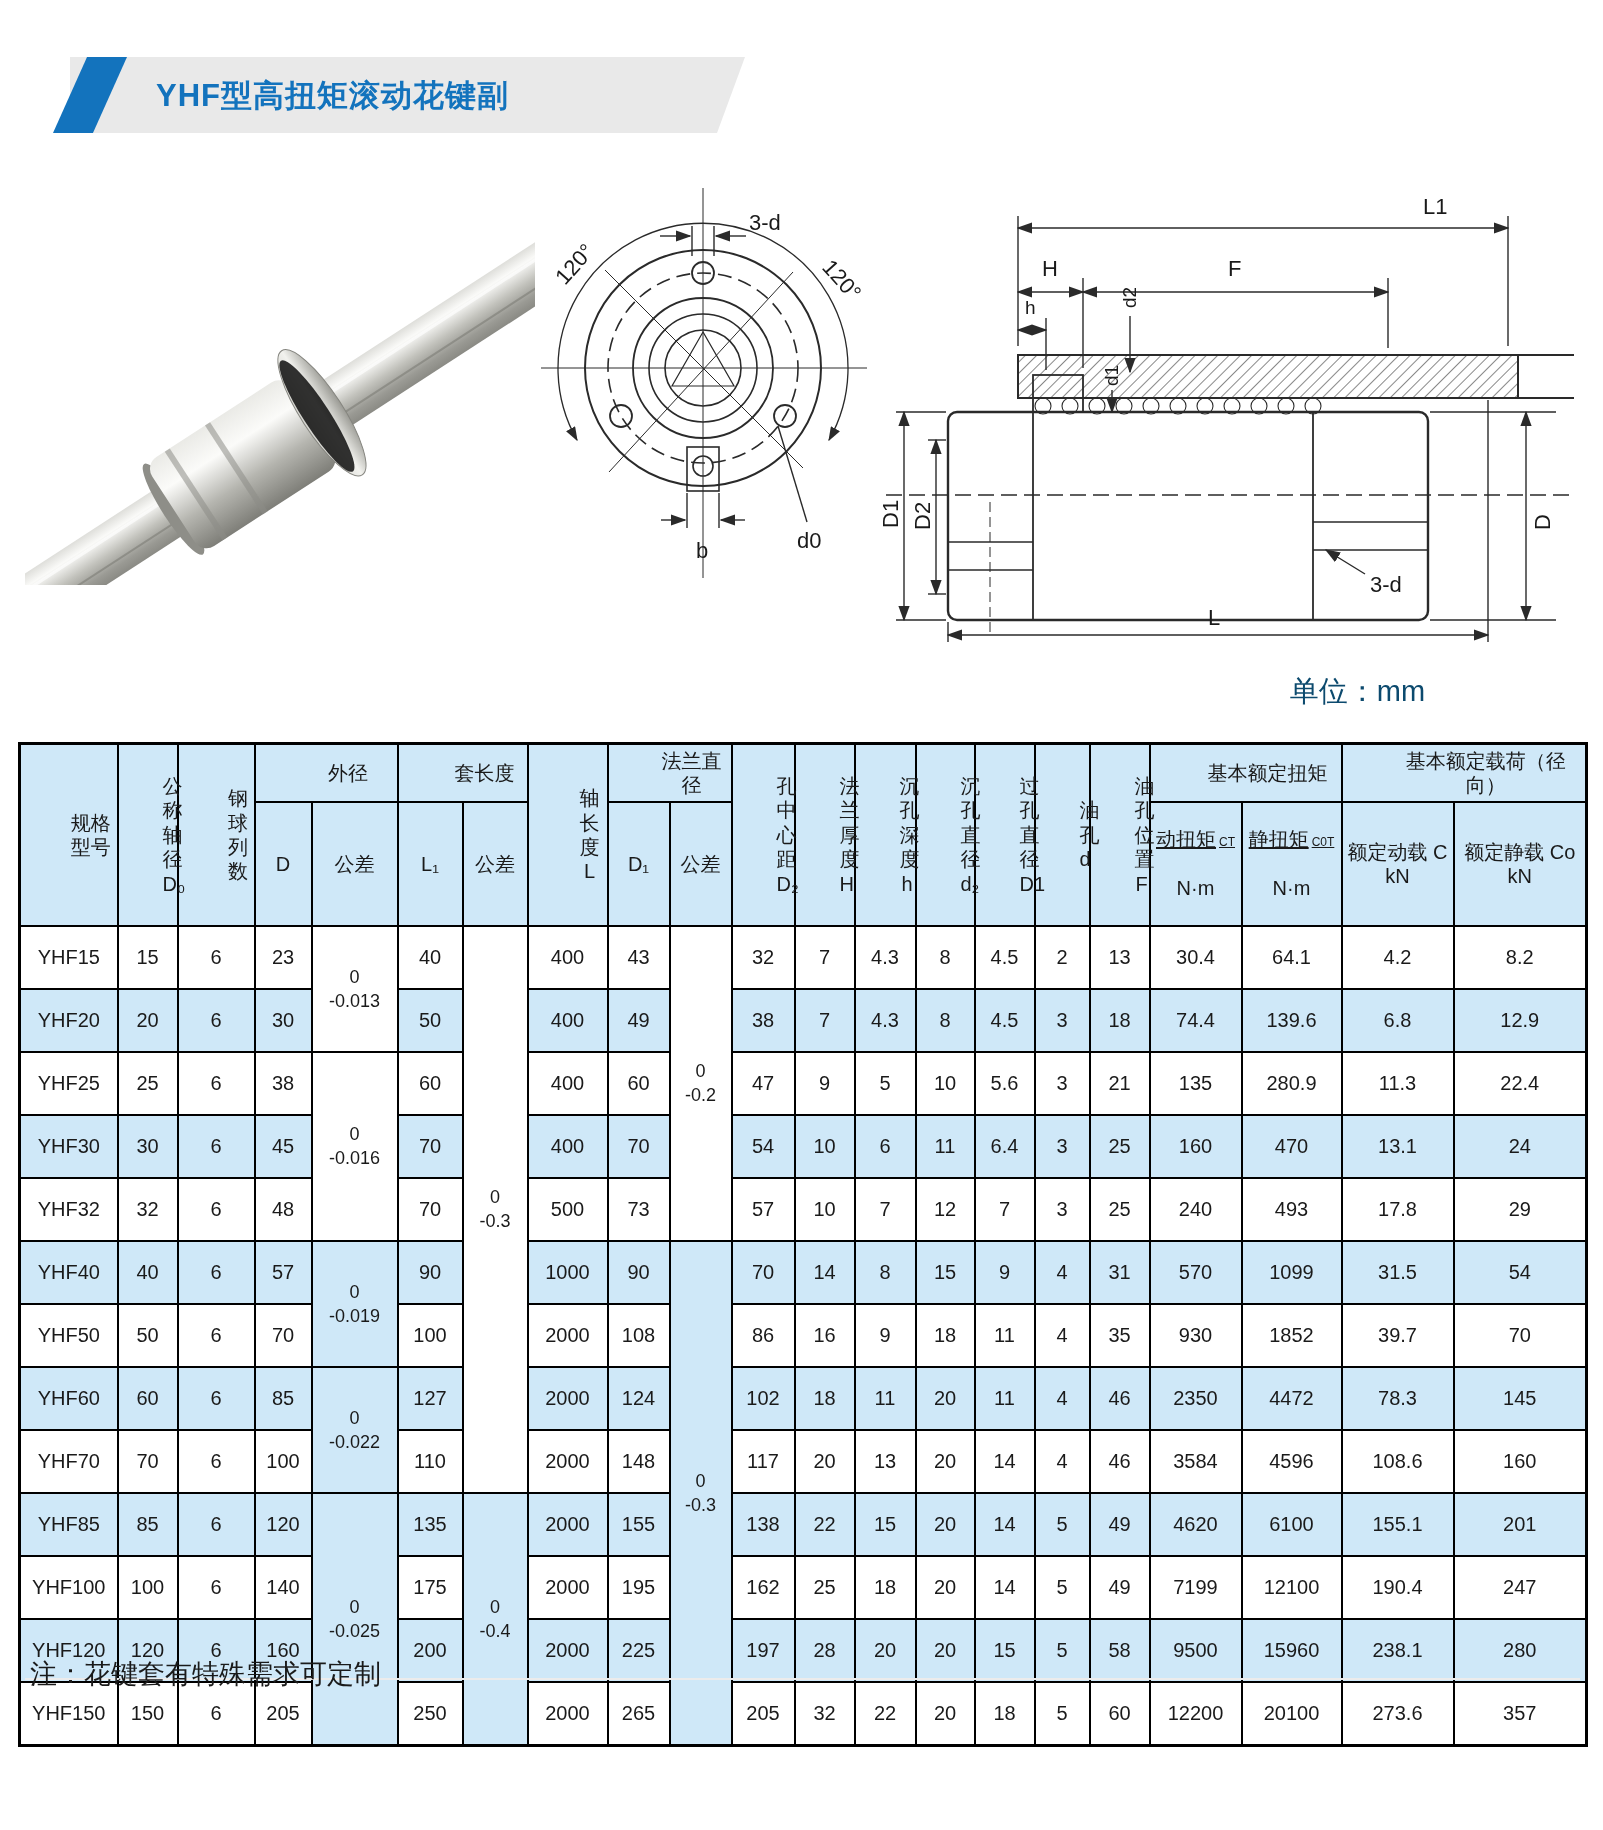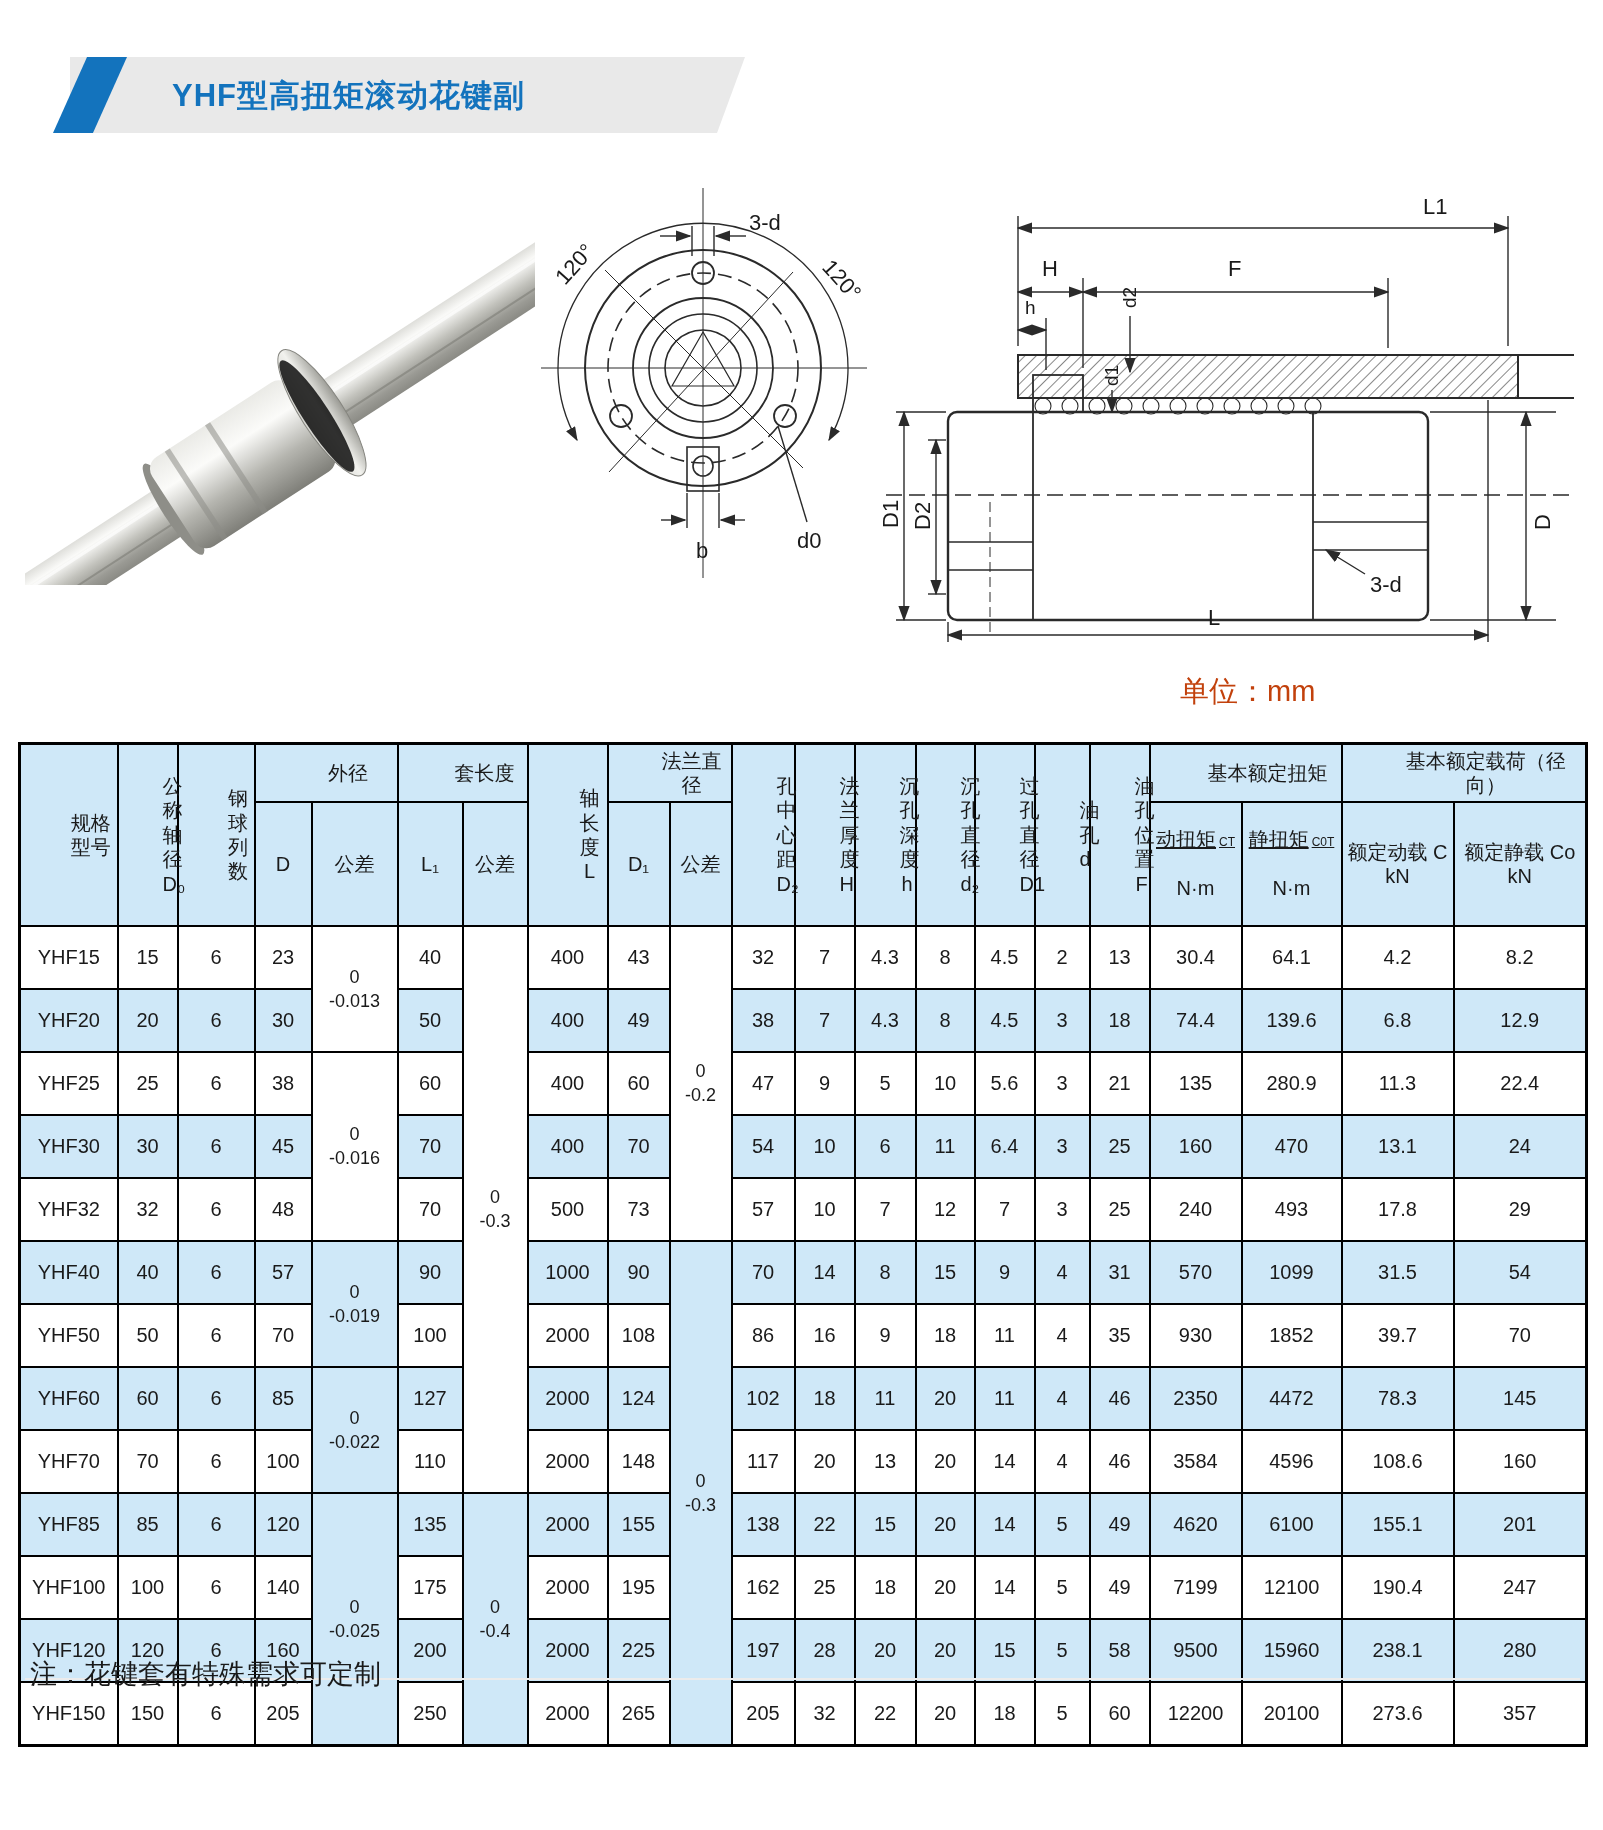--- a/index.html
+++ b/index.html
@@ -6,36 +6,36 @@
   body{
     width:1603px;height:1830px;position:relative;background:#ffffff;
     font-family:"Liberation Sans","DejaVu Sans",sans-serif;color:#1a1a1a;
   }
   
   .banner-bar{
     position:absolute;left:70px;top:57px;width:675px;height:76px;background:#e9e9e9;
     clip-path:polygon(0 0,100% 0,calc(100% - 28px) 100%,0 100%);
   }
   .banner-title{
-    position:absolute;left:172px;top:57px;height:88px;line-height:78px;
+    position:absolute;left:156px;top:57px;height:88px;line-height:78px;
     font-size:31px;font-weight:700;color:#1373bd;letter-spacing:1px;white-space:nowrap;
   }
   .banner-accent{
     position:absolute;left:53px;top:57px;width:74px;height:76px;background:#1373bd;
     clip-path:polygon(46% 0,100% 0,54% 100%,0 100%);
   }
   
   .photo{position:absolute;left:25px;top:140px;}
   .frontview{position:absolute;left:535px;top:160px;}
   .sideview{position:absolute;left:868px;top:150px;}
   svg text{font-family:"Liberation Sans","DejaVu Sans",sans-serif;font-size:22px;fill:#1a1a1a;}
   svg text.small{font-size:19px;}
   .unit-label{
-    position:absolute;left:1180px;top:672px;width:355px;text-align:left;
-    font-size:29px;color:#c2410c;
+    position:absolute;left:1180px;top:672px;width:355px;text-align:center;
+    font-size:29px;color:#0c4a6e;
   }
   
   table.spec{
     position:absolute;left:18px;top:742px;width:1567px;
     border-collapse:collapse;table-layout:fixed;border:3px solid #000;
   }
   table.spec th,table.spec td{
     border:2px solid #000;text-align:center;vertical-align:middle;padding:0;
   }
   table.spec thead th{

